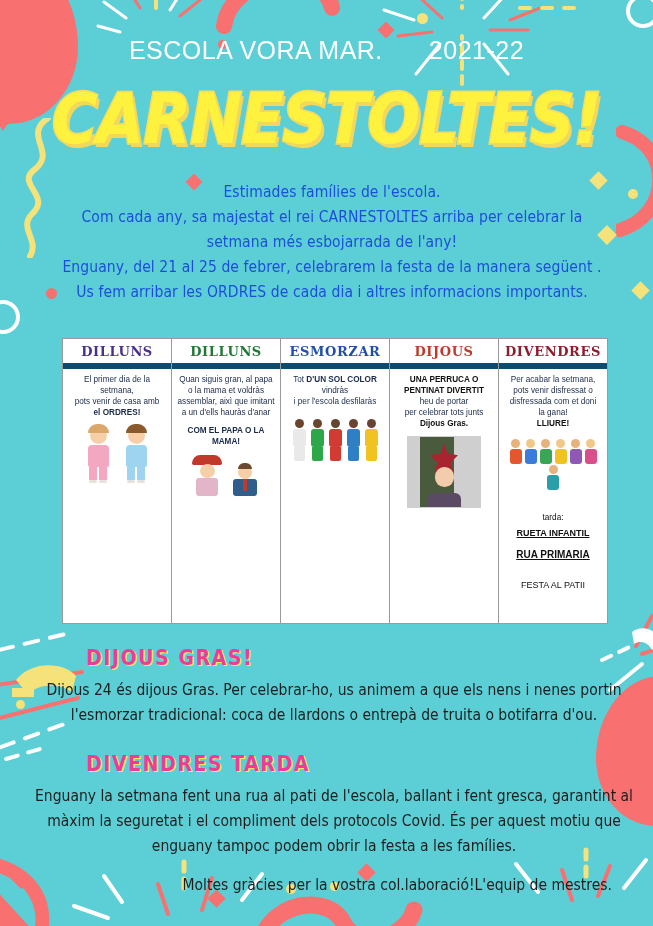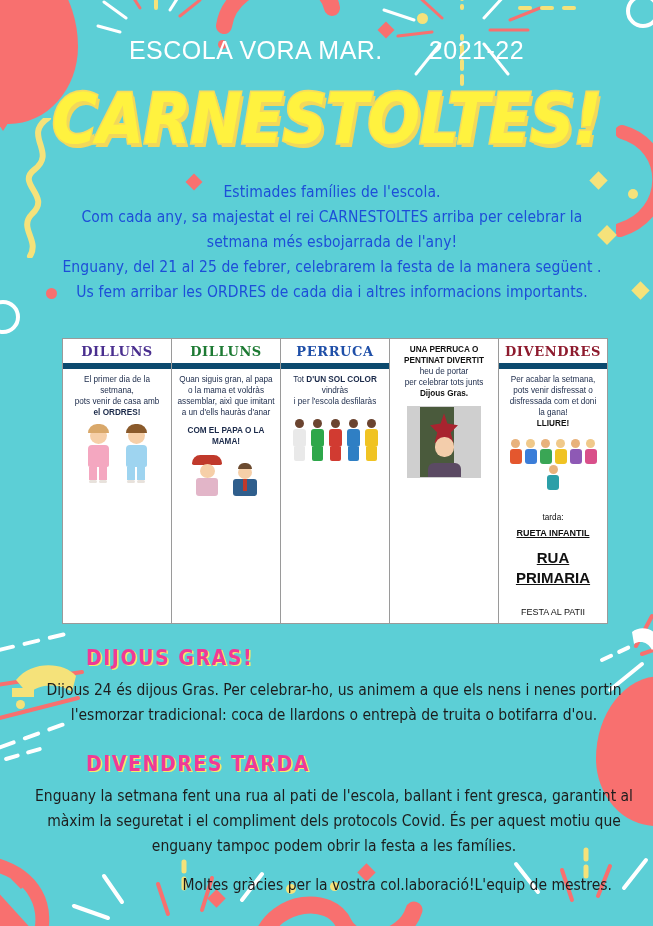--- a/index.html
+++ b/index.html
@@ -331,21 +331,21 @@
           </div>
           <div class="biz">
             <div class="f"></div>
             <div class="c"></div>
           </div>
         </div>
       </div>
     </div>
 
     <div class="col">
-      <div class="col-head" style="color:#1f4fa8;">PERRUCA</div>
+      <div class="col-head" style="color:#1f4fa8;">ESMORZAR</div>
       <div class="col-body">
         <div class="ctext">
           <span>Tot </span><span class="b">D'UN SOL COLOR</span>
         </div>
         <div class="ctext" style="white-space:pre-line;">vindràs
 i per l'escola desfilaràs</div>
         <div class="squad art">
           <div class="fig">
               <div class="h"></div>
               <div class="t" style="background:#e9e9e9;"></div>
@@ -369,20 +369,21 @@
           <div class="fig">
               <div class="h"></div>
               <div class="t" style="background:#f0c323;"></div>
               <div class="l" style="background:#f0c323;"></div>
             </div>
         </div>
       </div>
     </div>
 
     <div class="col">
+      <div class="col-head" style="color:#c0392b;">DIJOUS</div>
       <div class="col-body">
         <div class="ctext b dark">UNA PERRUCA O PENTINAT DIVERTIT</div>
         <div class="ctext" style="white-space:pre-line;">heu de portar
 per celebrar tots junts</div>
         <div class="ctext b dark">Dijous Gras.</div>
 
         <div class="photo art">
           <div class="bg"></div>
           <div class="hat"></div>
           <div class="face"></div>
@@ -428,21 +429,21 @@
             </div>
           <div class="mk">
               <div class="h" style="background:#e8b27c;"></div>
               <div class="b2" style="background:#2b9fa8;"></div>
             </div>
         </div>
 
         <div style="margin-top:22px;">
           <div class="ctext dark">tarda:</div>
           <div class="ctext b u dark" style="margin-top:4px;font-size:9px;">RUETA INFANTIL</div>
-          <div class="ctext b u dark" style="margin-top:8px;font-size:15px;">RUA PRIMARIA</div>
+          <div class="ctext b u dark" style="margin-top:8px;font-size:10px;">RUA PRIMARIA</div>
           <div class="ctext dark" style="margin-top:18px;font-size:9px;">FESTA AL PATII</div>
         </div>
       </div>
     </div>
   </div>
 
   <div class="pinkhead" style="left:86px;top:646px;">DIJOUS GRAS!</div>
   <div class="para" style="left:34px;top:678px;width:600px;">Dijous 24  és dijous Gras. Per celebrar-ho, us animem a que els nens i nenes portin l'esmorzar tradicional: coca de llardons o entrepà de truita o botifarra d'ou.</div>
 
   <div class="pinkhead" style="left:86px;top:752px;">DIVENDRES TARDA</div>

